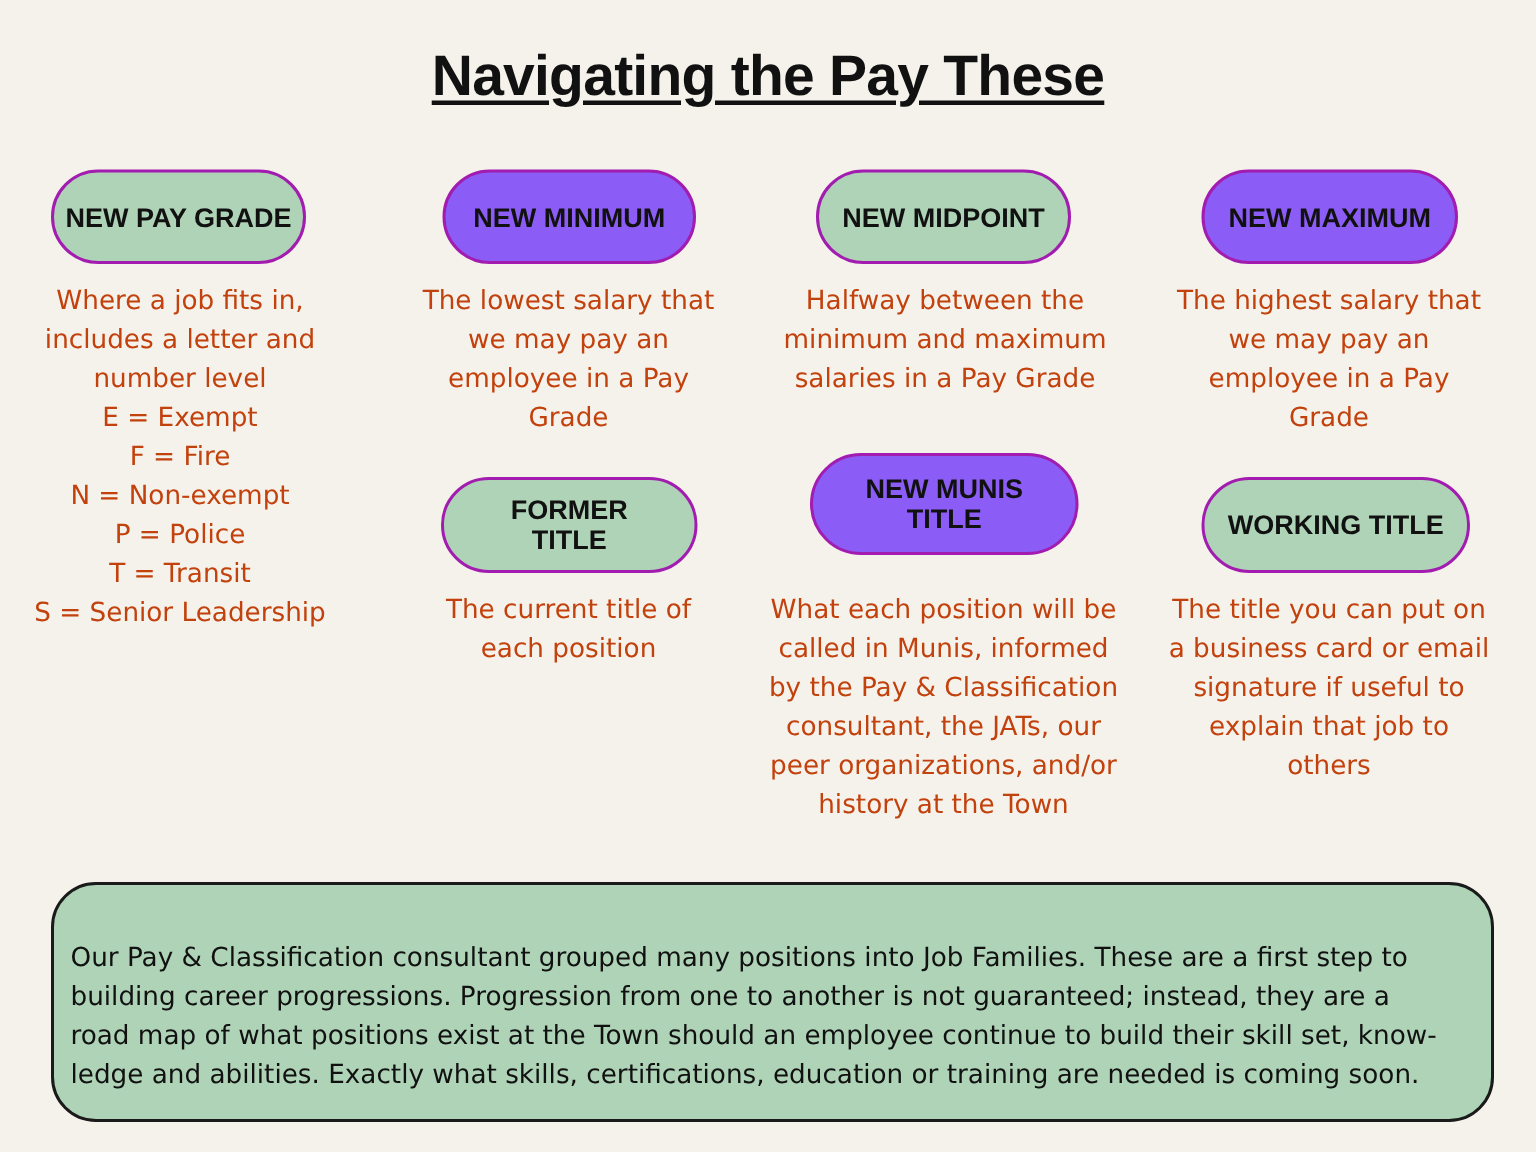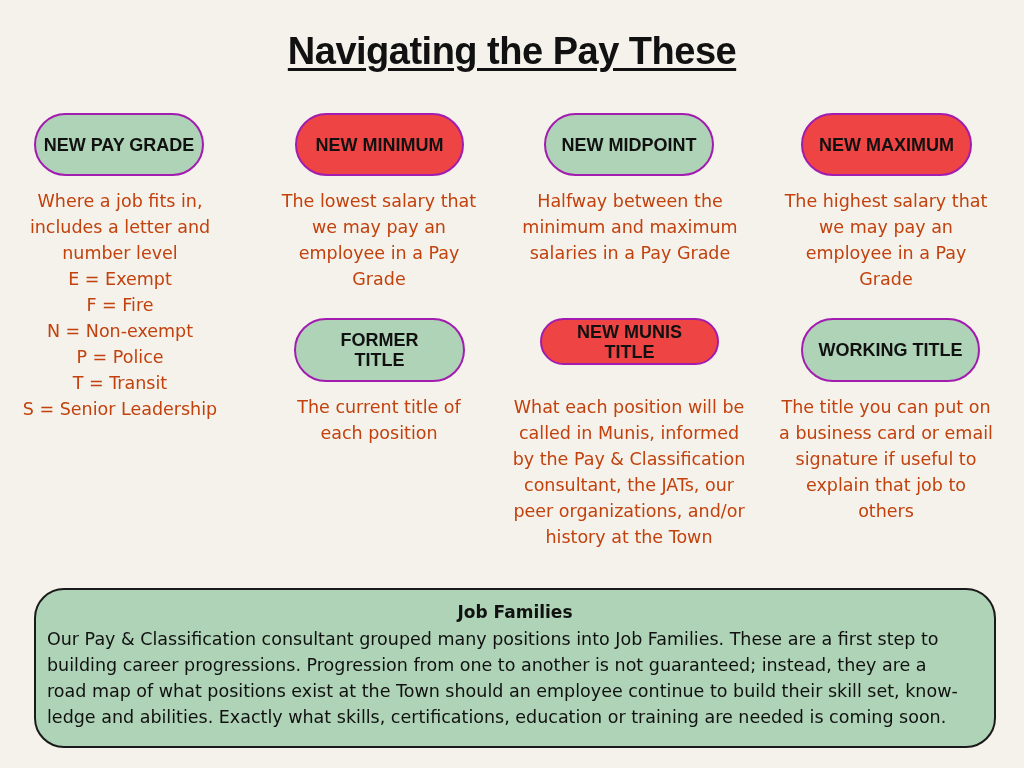--- a/index.html
+++ b/index.html
@@ -1,20 +1,20 @@
 <!DOCTYPE html>
 <html><head>
 <meta charset="utf-8">
 <style>
   html,body{margin:0;padding:0;}
   body{width:1024px;height:768px;background:#f5f2eb;position:relative;overflow:hidden;font-family:"DejaVu Sans","Liberation Sans",sans-serif;color:#111;}
   .title{position:absolute;top:30px;left:0;width:1024px;text-align:center;font-family:"Liberation Sans",sans-serif;font-weight:bold;font-size:38px;text-decoration:underline;text-decoration-thickness:3px;text-underline-offset:4px;letter-spacing:-0.5px;}
   .pill{position:absolute;box-sizing:border-box;border:2px solid #a21caf;border-radius:34px;display:flex;align-items:center;justify-content:center;text-align:center;font-family:"Liberation Sans",sans-serif;font-weight:bold;font-size:18px;line-height:20px;color:#111;}
   .green{background:#aed3b7;}
-  .blue{background:#ef4444;}
+  .blue{background:#8b5cf6;}
   .desc{position:absolute;text-align:center;font-size:17.5px;line-height:26px;color:#c2410c;white-space:pre-line;}
   .box{position:absolute;left:34px;top:588px;width:962px;height:160px;box-sizing:border-box;border:2px solid #1a1a1a;border-radius:30px;background:#aed3b7;}
   .box-title{position:absolute;top:12px;left:0;width:100%;text-align:center;font-weight:bold;font-size:17px;}
   .box-body{position:absolute;top:36px;left:11px;right:14px;font-size:17.5px;line-height:26px;white-space:pre-line;}
 </style>
 </head>
 <body>
 
 <div class="title">Navigating the Pay These</div>
 
@@ -44,35 +44,34 @@
 <div class="desc" style="left:766px;top:188px;width:240px;">The highest salary that
 we may pay an
 employee in a Pay
 Grade</div>
 
 <div class="pill green" style="left:294px;top:318px;width:171px;height:64px;white-space:pre-line;">FORMER
 TITLE</div>
 <div class="desc" style="left:259px;top:394px;width:240px;">The current title of
 each position</div>
 
-<div class="pill blue" style="left:540px;top:318px;width:179px;height:47px;white-space:pre-line;">NEW MUNIS
+<div class="pill blue" style="left:540px;top:302px;width:179px;height:68px;white-space:pre-line;">NEW MUNIS
 TITLE</div>
 <div class="desc" style="left:494px;top:394px;width:270px;">What each position will be
 called in Munis, informed
 by the Pay &amp; Classification
 consultant, the JATs, our
 peer organizations, and/or
 history at the Town</div>
 
 <div class="pill green" style="left:801px;top:318px;width:179px;height:64px;white-space:pre-line;">WORKING TITLE</div>
 <div class="desc" style="left:761px;top:394px;width:250px;">The title you can put on
 a business card or email
 signature if useful to
 explain that job to
 others</div>
 
 <div class="box">
-  <div class="box-title">Job Families</div>
   <div class="box-body">Our Pay &amp; Classification consultant grouped many positions into Job Families. These are a first step to
 building career progressions. Progression from one to another is not guaranteed; instead, they are a
 road map of what positions exist at the Town should an employee continue to build their skill set, know-
 ledge and abilities. Exactly what skills, certifications, education or training are needed is coming soon.</div>
 </div>
 
 </body></html>

